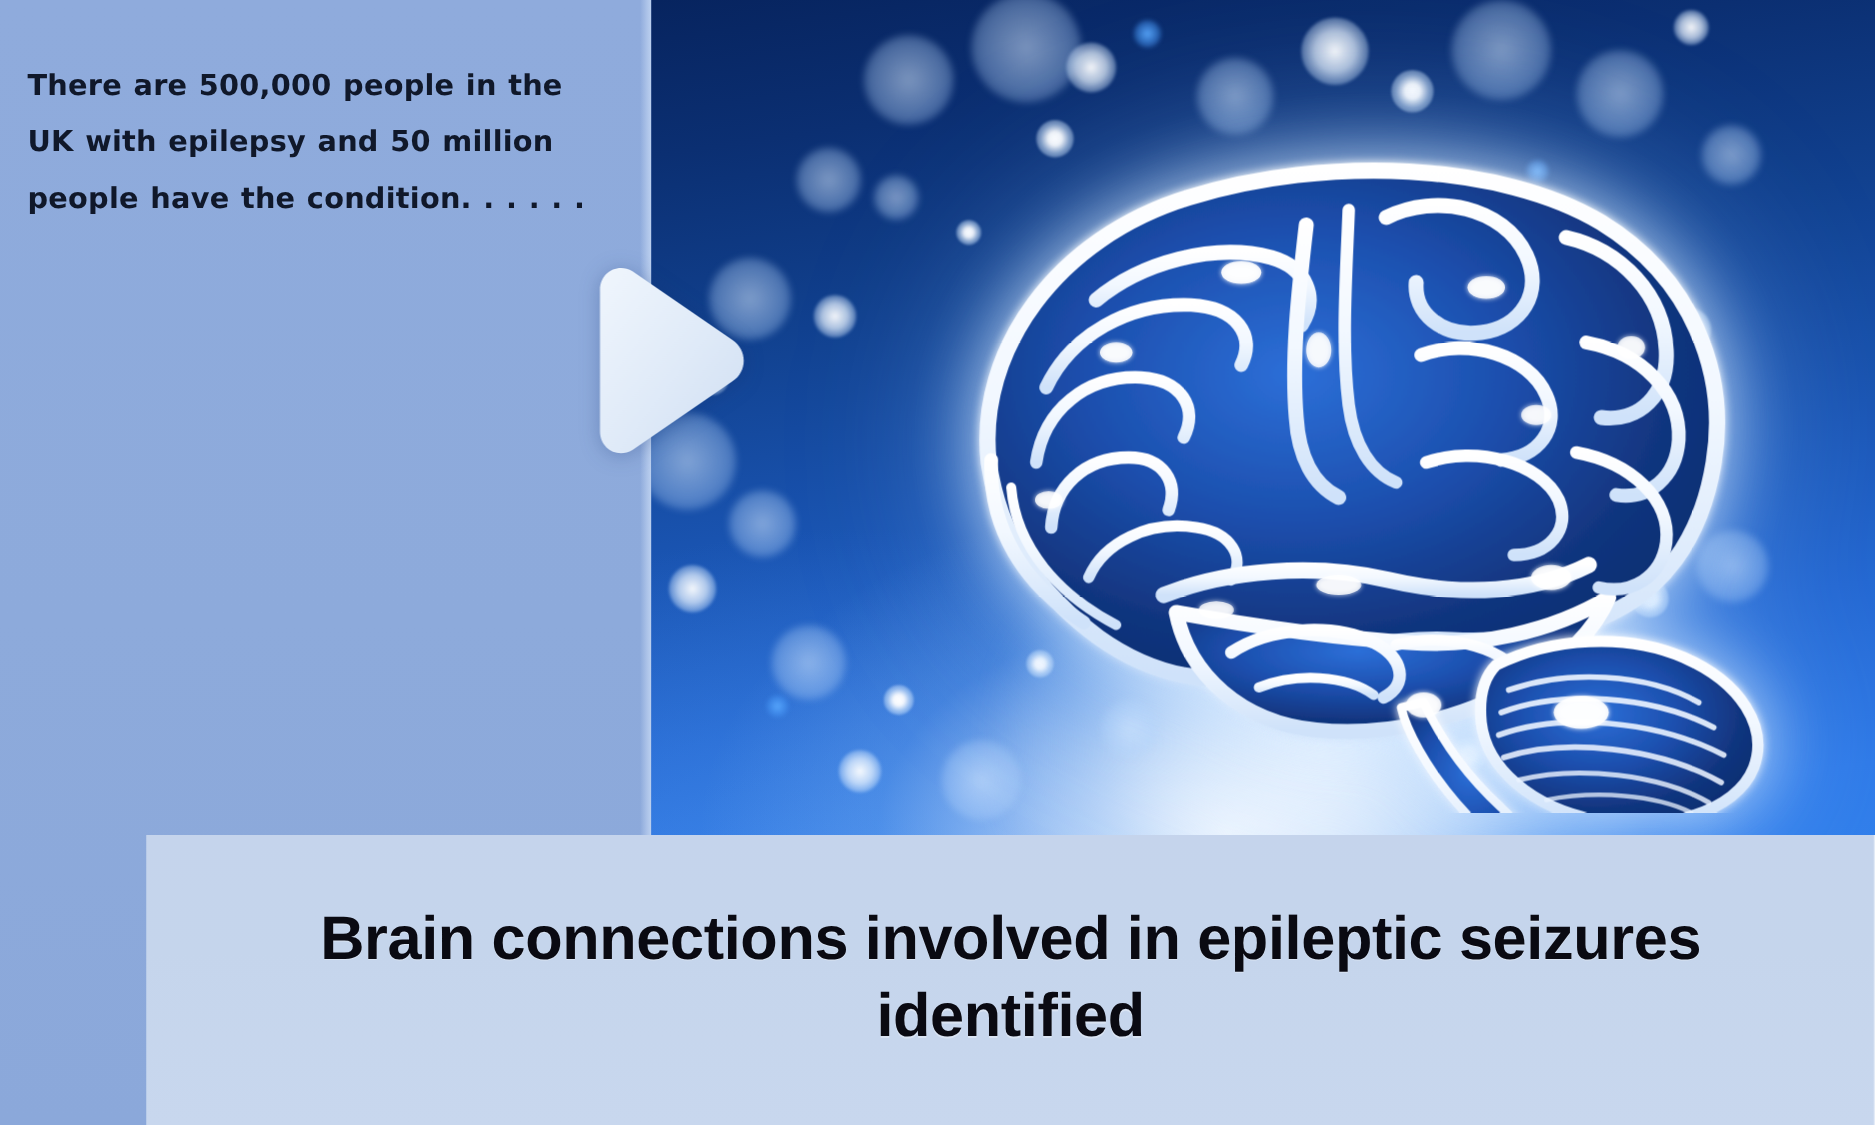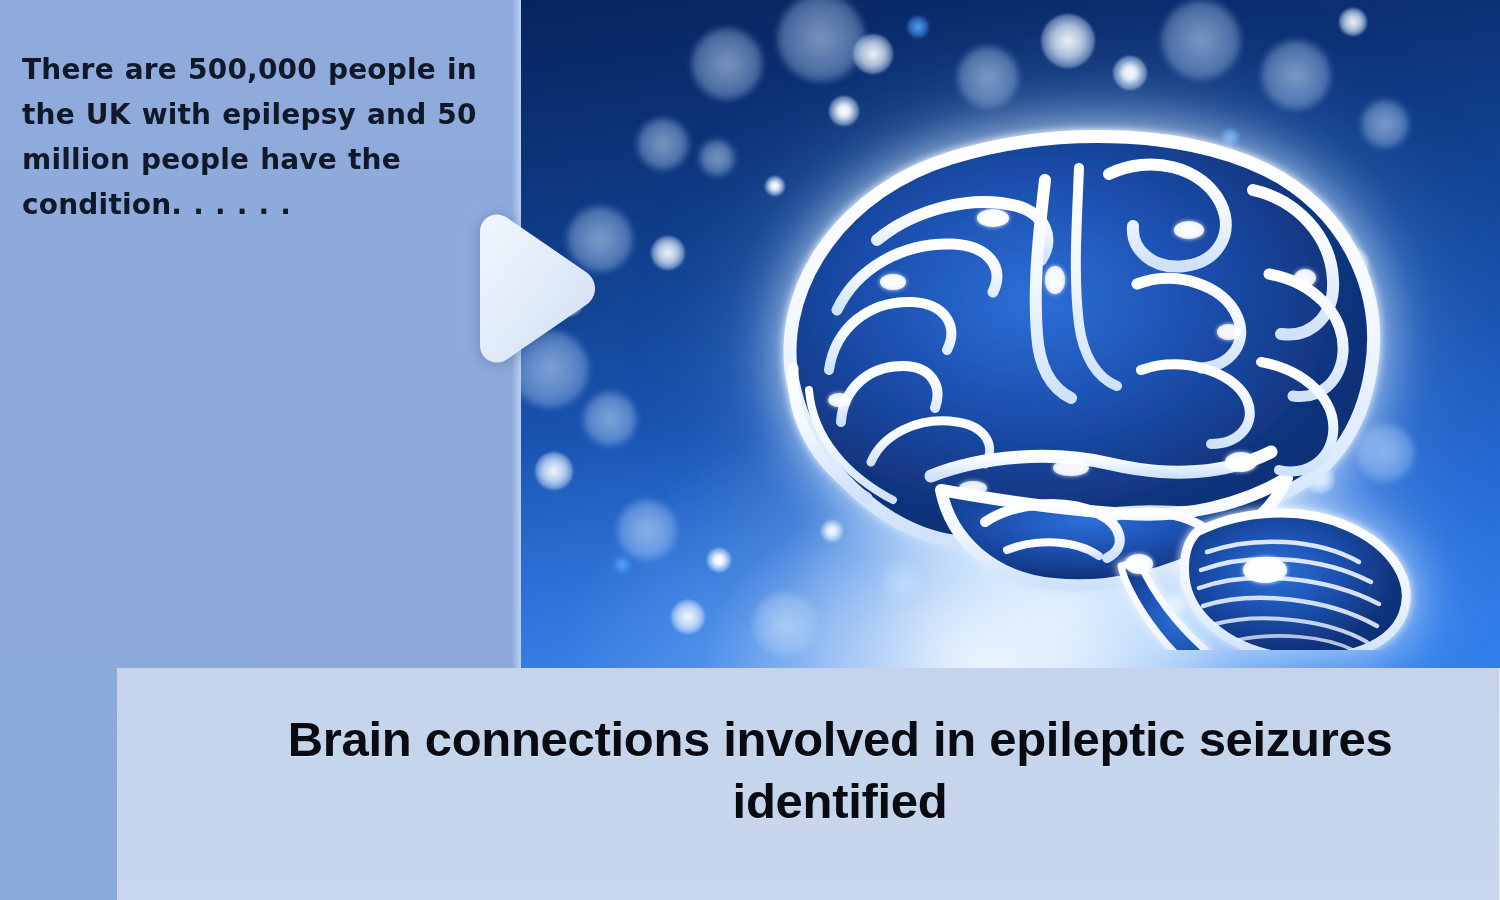--- a/index.html
+++ b/index.html
@@ -29,21 +29,21 @@
     content:"";
     position:absolute; right:0; top:0; width:9px; height:100%;
     background:linear-gradient(90deg,rgba(160,185,228,0) 0%,rgba(176,198,234,.85) 60%,rgba(190,210,240,.95) 100%);
   }
 
   .quote-text {
     position:absolute;
     left:22px; top:47px;
     width:470px;
     font-family:"DejaVu Sans", sans-serif;
-    font-size:28px;
+    font-size:23px;
     line-height:45px;
     font-weight:600;
     letter-spacing:.2px;
     color:#10182a;
     white-space:pre-wrap;
     word-spacing:1px;
   }
 
   
   .image-panel {
@@ -106,22 +106,22 @@
 
   
   .headline-bar {
     position:absolute;
     left:117px; top:668px;
     width:1383px; height:232px;
     background:linear-gradient(180deg,#c5d4ec 0%,#c5d5ec 40%,#c8d7ee 100%);
     box-shadow:-1px 0 0 rgba(255,255,255,.5) inset;
     display:flex;
     align-items:flex-start;
-    justify-content:flex-end;
-    padding-top:40px;
+    justify-content:center;
+    padding-top:52px;
   }
   .headline-text {
     width:1320px;
     text-align:center;
     font-family:"Liberation Sans", sans-serif;
     font-weight:bold;
     font-size:49px;
     line-height:62px;
     letter-spacing:-.3px;
     color:#0a0a12;

